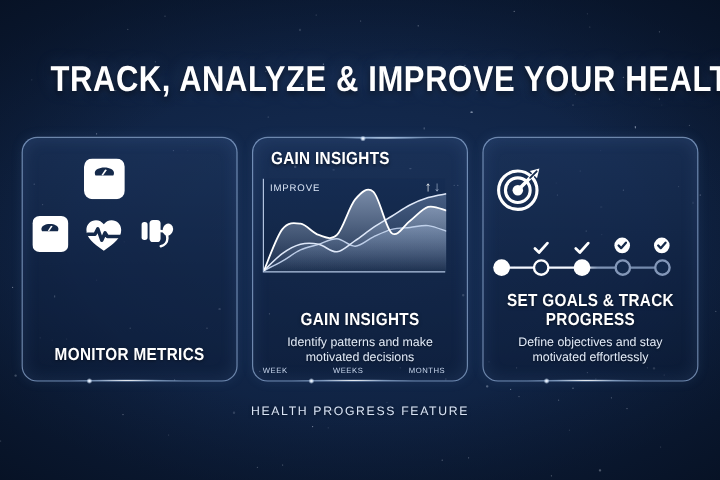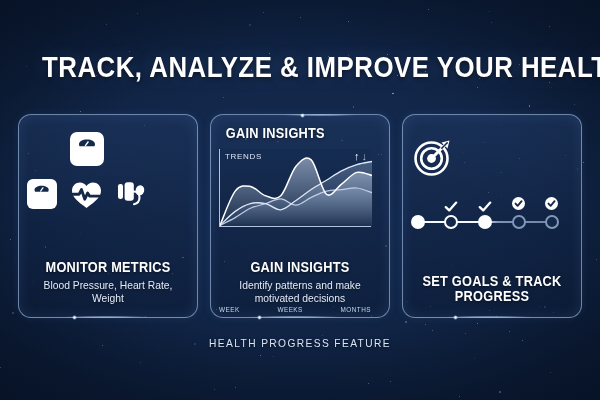--- a/index.html
+++ b/index.html
@@ -399,33 +399,32 @@
               <rect x="8.6" y="3.3" width="9.2" height="18.4" rx="3" fill="#ffffff"></rect>
               <path d="M17.5 12.5 C22 12.5 23.5 15.5 23.5 18.5 C23.5 22 21 24.5 18 25.2" fill="none" stroke="#ffffff" stroke-width="2.1" stroke-linecap="round"></path>
               <ellipse cx="23.9" cy="11.4" rx="4.3" ry="5.1" fill="#ffffff" transform="rotate(16 23.9 11.4)"></ellipse>
             </svg>
           </span>
         </div>
       </div>
 
       <div class="card-text-block">
         <div class="card-title">MONITOR METRICS</div>
-        <div class="card-sub">Blood Pressure, Heart Rate, Weight</div>
       </div>
     </div>
     <div class="edge-glow" style="bottom:-1px; left:22%; width:54%;"></div>
     <div class="edge-spark" style="bottom:-2.5px; left:30%;"></div>
   </div>
 
   <div class="card">
     <div class="card-inner">
       <div class="card-title chart-head">GAIN INSIGHTS</div>
 
       <div class="chart-box">
-        <div class="chart-label">TRENDS</div>
+        <div class="chart-label">IMPROVE</div>
         <div class="chart-arrows">
           <span style="color:#ffffff;font-size:11px;font-weight:bold;line-height:1;">↑</span>
           <span style="color:#aab9d2;font-size:11px;font-weight:bold;line-height:1;">↓</span>
         </div>
         <svg id="chart-svg" width="152" height="78" viewBox="0 0 152 78" preserveAspectRatio="none" style="position:absolute;inset:0;">
             <defs>
               <linearGradient id="gfill0" x1="0" y1="0" x2="0" y2="1">
                 <stop offset="0%" stop-color="rgba(214,228,248,0.52)"></stop>
                 <stop offset="100%" stop-color="rgba(214,228,248,0.02)"></stop>
               </linearGradient>
@@ -505,20 +504,21 @@
         </span>
         <span class="check-circle" style="left:134px;">
           <svg width="9" height="9" viewBox="0 0 9 9">
               <path d="M1.5 4.6 L3.6 6.8 L7.6 2.2" fill="none" stroke="#14294a" stroke-width="1.9" stroke-linecap="round" stroke-linejoin="round"></path>
             </svg>
         </span>
       </div>
 
       <div class="card-text-block">
         <div class="card-title">SET GOALS &amp; TRACK PROGRESS</div>
+        <div class="card-sub">Define objectives and stay motivated effortlessly</div>
       </div>
     </div>
     <div class="edge-glow" style="bottom:-1px; left:20%; width:56%;"></div>
     <div class="edge-spark" style="bottom:-2.5px; left:28%;"></div>
   </div>
 </div>
 
 <div id="footer-caption">HEALTH PROGRESS FEATURE</div>
 
 </body></html>

